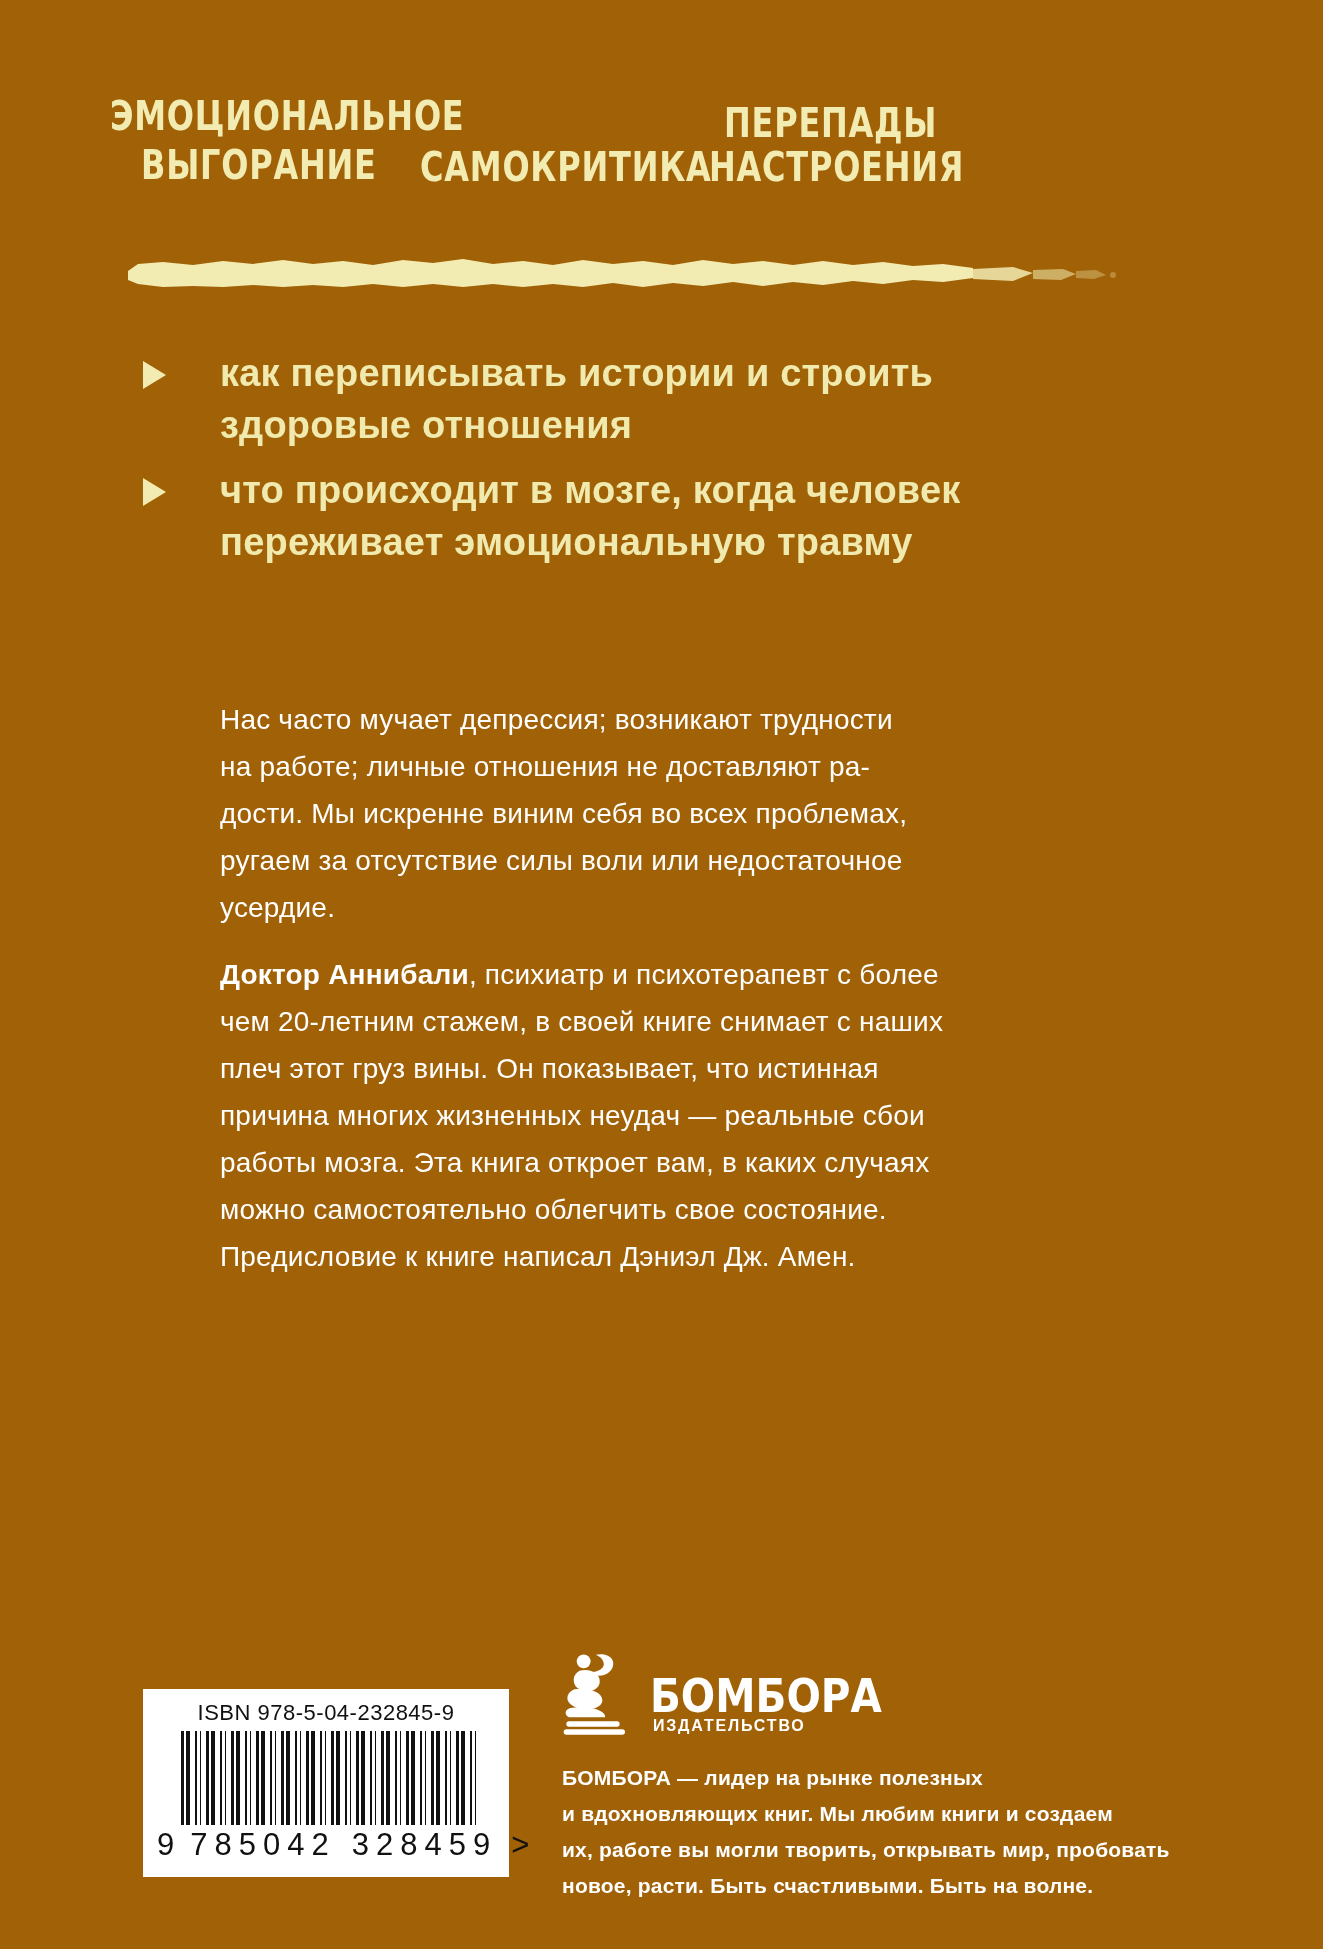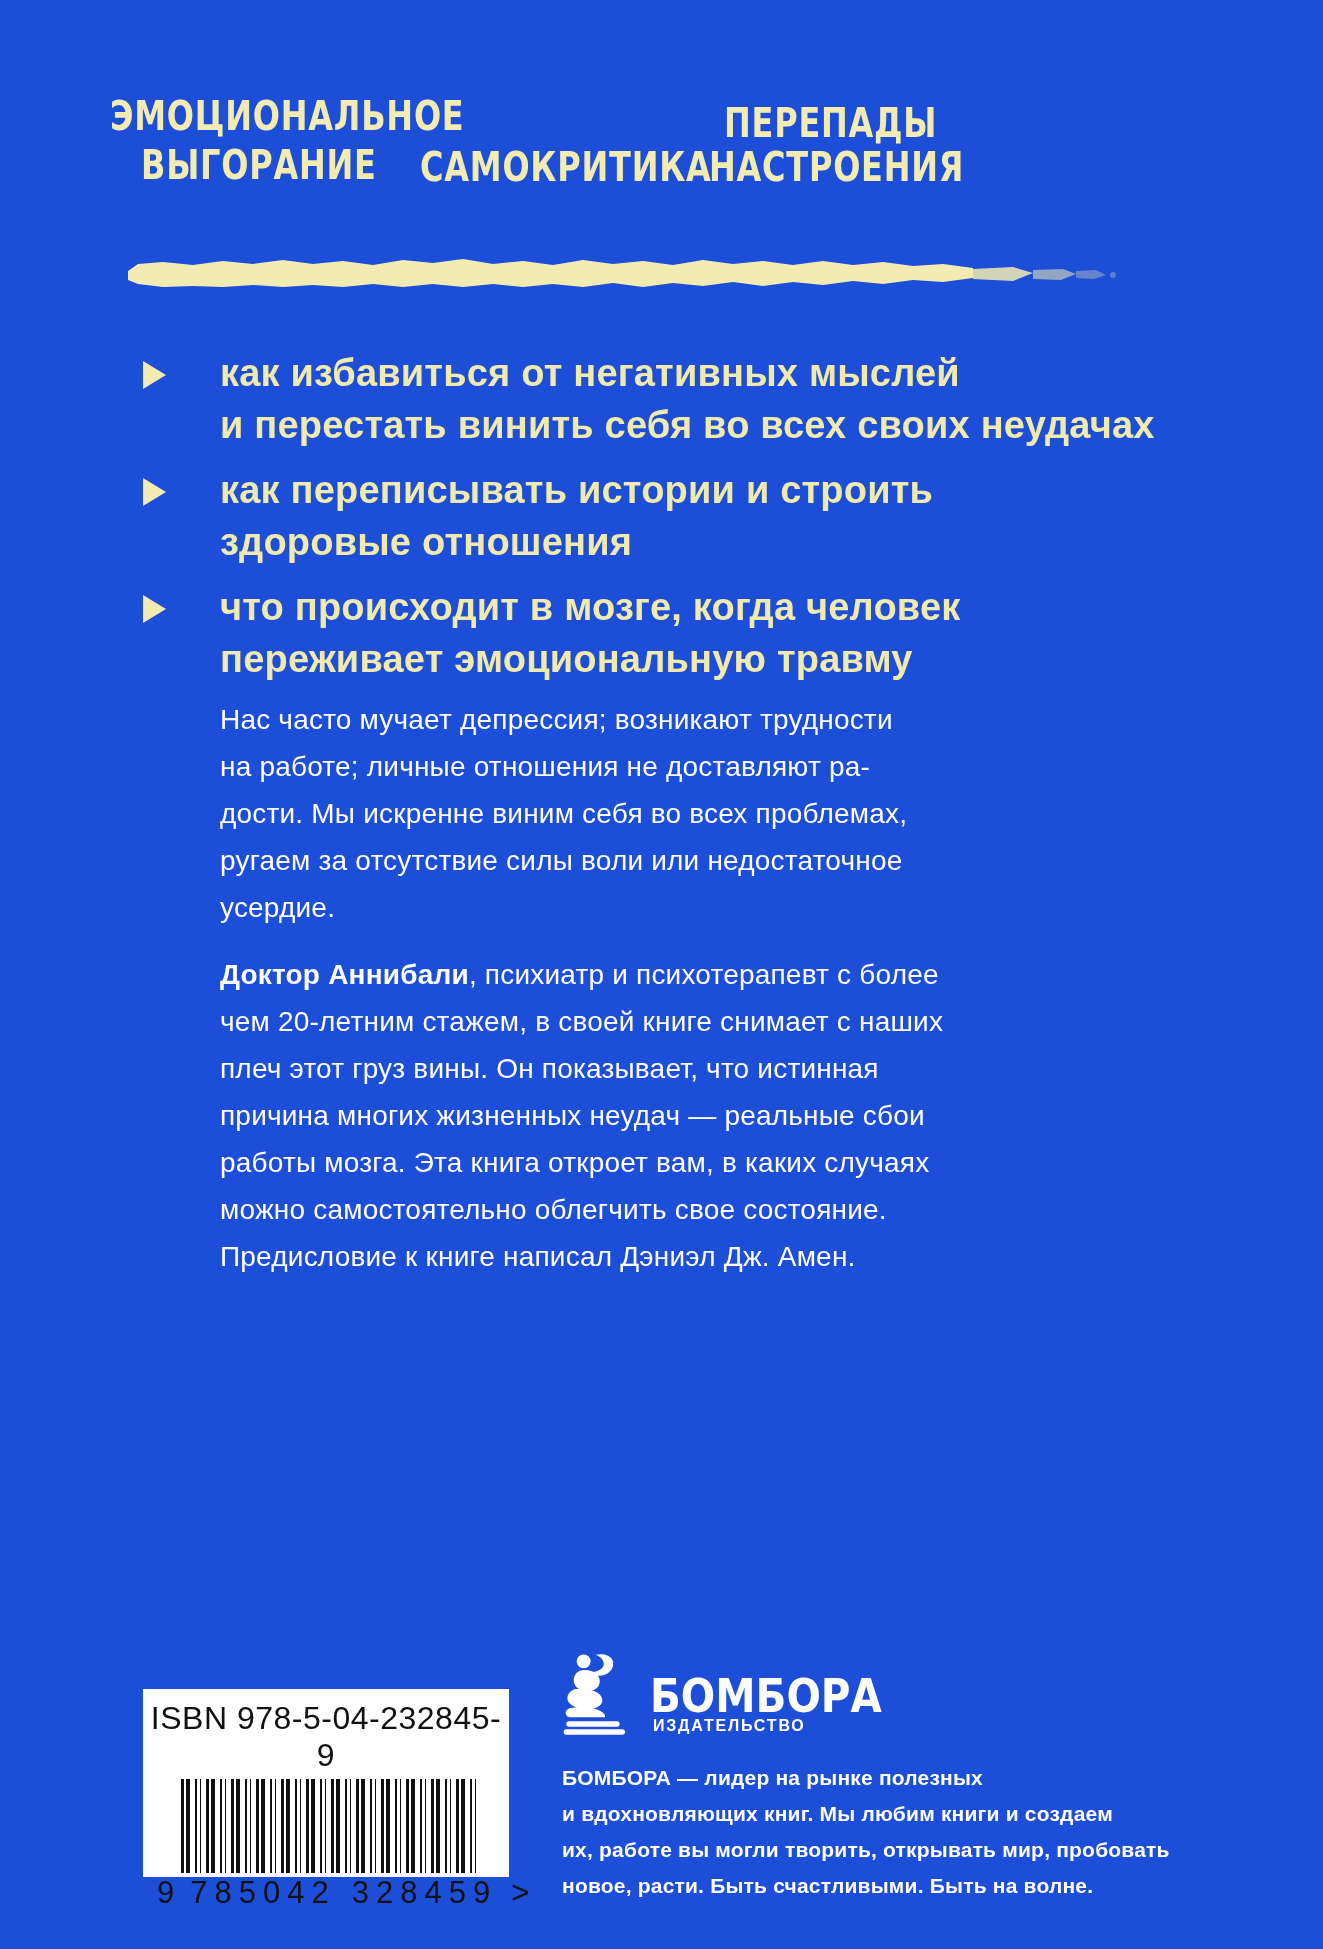--- a/index.html
+++ b/index.html
@@ -1,19 +1,19 @@
 <!DOCTYPE html>
 <html><head>
 <meta charset="utf-8">
 <style>
   html,body { margin:0; padding:0; background:#222; }
   .cover {
     position:relative;
     width:1323px; height:1949px;
-    background:#1d4ed8;
+    background:#a16207;
     overflow:hidden;
     font-family:"Liberation Sans", sans-serif;
   }
   
   .tag {
     position:absolute;
     color:#f2ecb2;
     font-family:"DejaVu Sans", sans-serif;
     font-weight:bold;
     font-size:41px;
@@ -63,21 +63,21 @@
   .bold-prefix { font-weight:bold; }
 
   
   .barcode-box {
     position:absolute; left:143px; top:1689px;
     width:366px; height:188px;
     background:#ffffff;
   }
   .isbn-label {
     text-align:center; margin-top:11px;
-    color:#111111; font-size:32px; letter-spacing:0.5px;
+    color:#111111; font-size:22px; letter-spacing:0.5px;
     font-family:"Liberation Sans", sans-serif;
   }
   .bars {
     height:94px; margin:5px 30px 0 38px;
     background:repeating-linear-gradient(90deg,
       #111 0 3px, #fff 3px 5px, #111 5px 9px, #fff 9px 14px,
       #111 14px 16px, #fff 16px 19px, #111 19px 20px, #fff 20px 25px);
   }
   .digits {
     display:flex; align-items:baseline;
@@ -121,27 +121,20 @@
 
   <svg class="divider" width="995" height="42" viewBox="0 0 995 42">
     <polygon fill="#f2ecb2" points="0,16 10,9 35,7 65,10 95,6 125,9 155,5 185,9 215,6 245,10 275,5 305,8 335,4 365,9 395,6 425,10 455,5 485,9 515,6 545,10 575,5 605,9 635,6 665,10 695,6 725,10 755,7 785,11 815,9 845,13 845,23 815,27 785,25 755,29 725,26 695,30 665,27 635,31 605,27 575,31 545,28 515,32 485,28 455,32 425,29 395,32 365,29 335,32 305,29 275,32 245,29 215,32 185,30 155,32 125,30 95,32 65,31 35,32 10,29 0,25"></polygon>
     <polygon fill="#f2ecb2" opacity="0.85" points="845,14 885,12 905,18 885,26 845,24"></polygon>
     <polygon fill="#f2ecb2" opacity="0.55" points="905,15 935,14 948,19 933,25 905,24"></polygon>
     <polygon fill="#f2ecb2" opacity="0.35" points="948,16 968,15 978,20 966,24 948,23"></polygon>
     <circle fill="#f2ecb2" opacity="0.3" cx="985" cy="20" r="3"></circle>
   </svg>
 
   <div class="bullets">
-    <div class="bullet-item">
-      <span class="tri"></span>
-      <div class="bullet-lines">
-          <div>как избавиться от негативных мыслей</div>
-          <div>и перестать винить себя во всех своих неудачах</div>
-        </div>
-    </div>
     <div class="bullet-item">
       <span class="tri"></span>
       <div class="bullet-lines">
           <div>как переписывать истории и строить</div>
           <div>здоровые отношения</div>
         </div>
     </div>
     <div class="bullet-item">
       <span class="tri"></span>
       <div class="bullet-lines">

